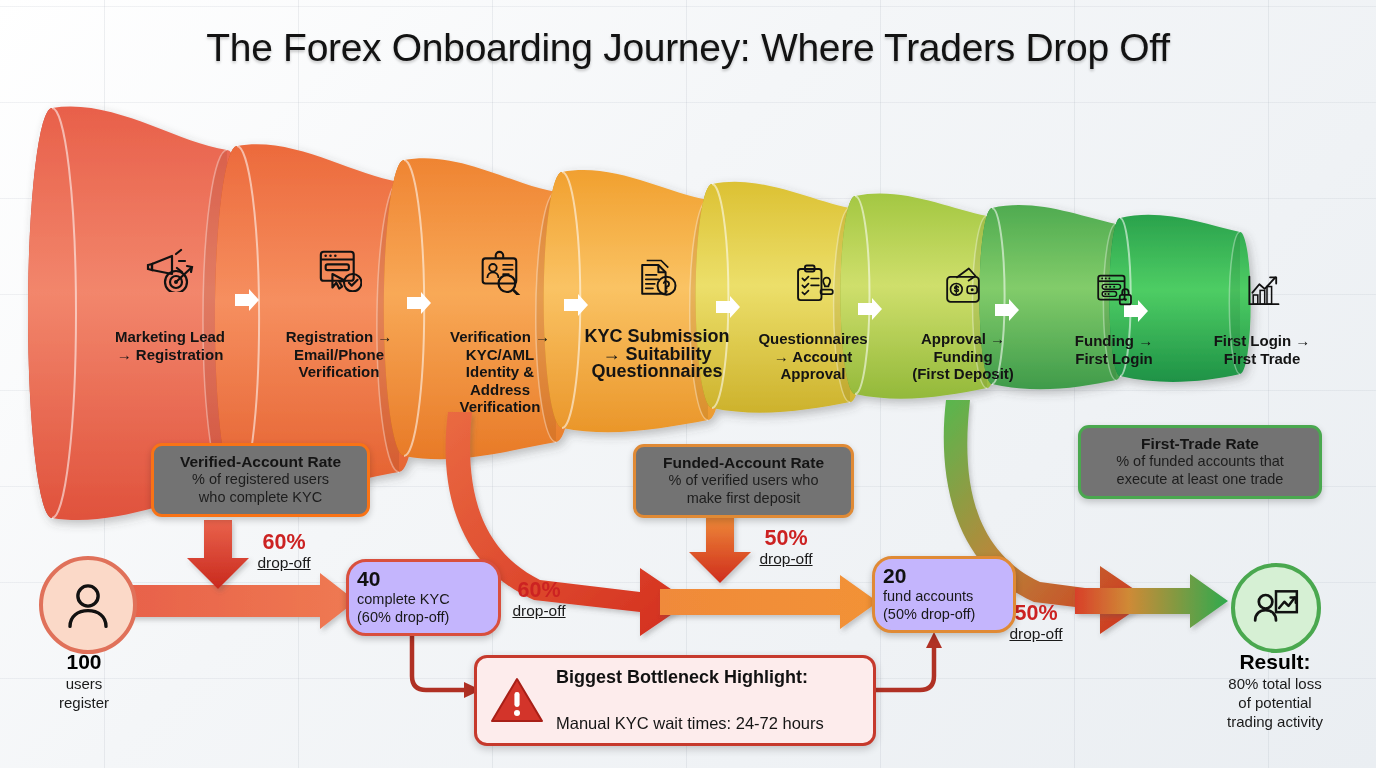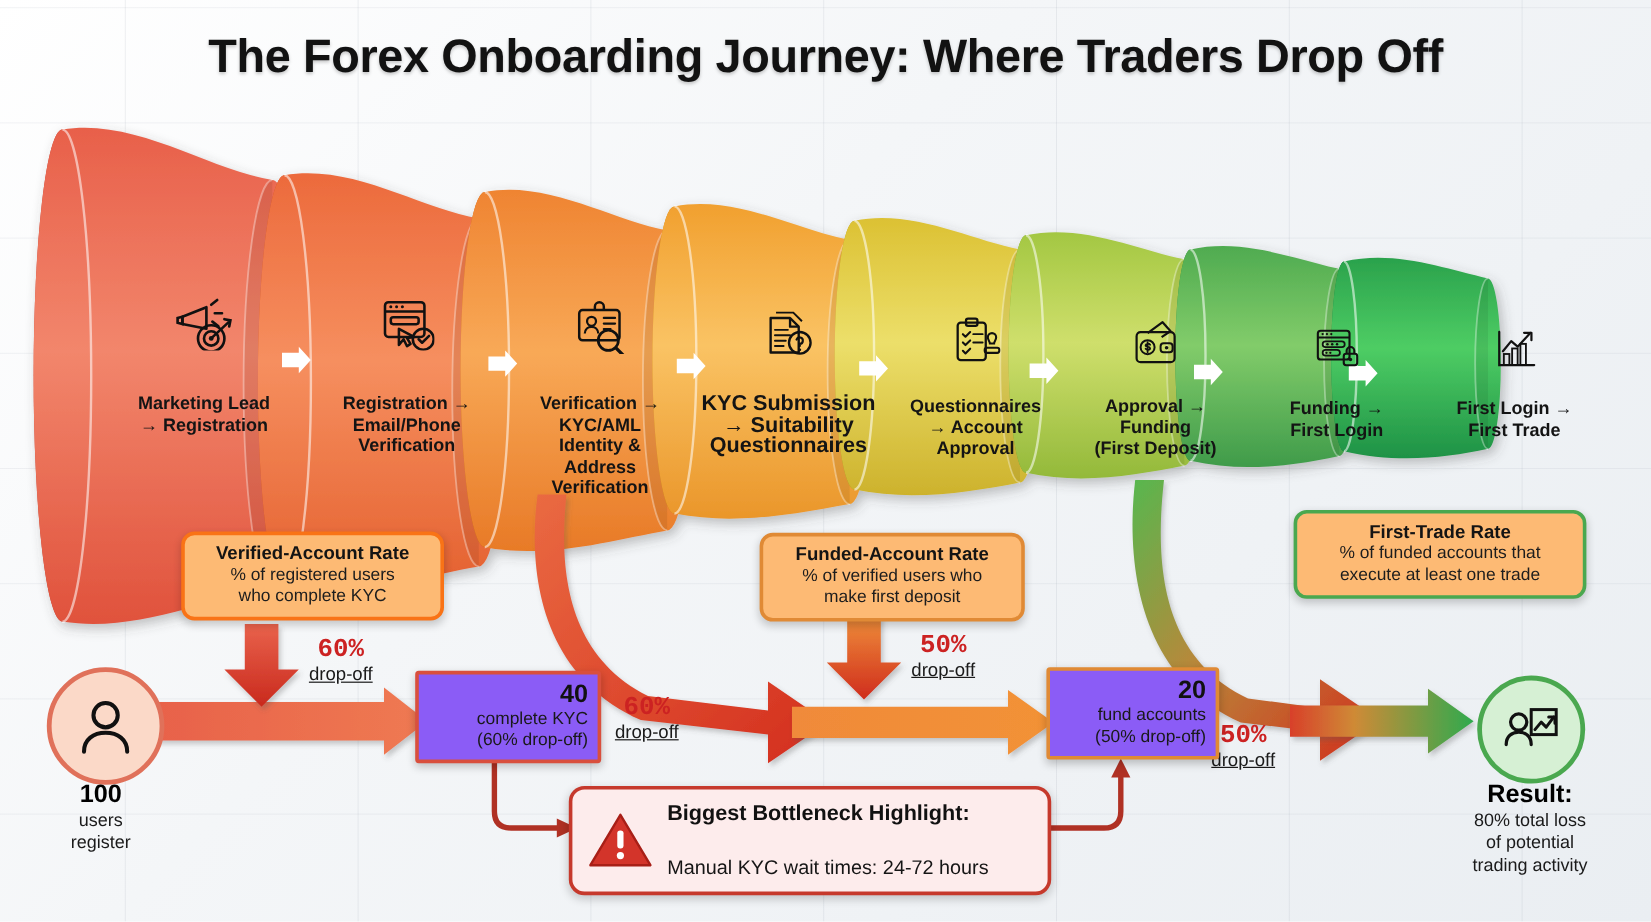--- a/index.html
+++ b/index.html
@@ -10,42 +10,42 @@
     position:relative;
   }
   #grid{position:absolute;inset:0;
     background-image:
       linear-gradient(to right,rgba(150,160,172,.16) 1px,transparent 1px),
       linear-gradient(to bottom,rgba(150,160,172,.13) 1px,transparent 1px);
     background-size:194px 96px;
     background-position:104px 102px;
     pointer-events:none;}
   #title{position:absolute;top:26px;left:0;width:100%;text-align:center;
-    font-size:39px;font-weight:bold;color:#121212;letter-spacing:-.3px;
+    font-size:39px;font-weight:normal;color:#121212;letter-spacing:-.3px;
     text-shadow:0 2px 3px rgba(0,0,0,.22);}
   svg.layer{position:absolute;left:0;top:0;width:1376px;height:768px;overflow:visible;}
   #funnel-layer{z-index:2}
   #arrow-layer{z-index:3}
   .stage-label{position:absolute;text-align:center;font-weight:bold;color:#141414;
     font-size:15px;line-height:17.5px;z-index:6;pointer-events:none;}
   .stage-icon{position:absolute;z-index:6;}
-  .callout{position:absolute;background:#fdba74;border-radius:11px;
+  .callout{position:absolute;background:#737373;border-radius:11px;
     text-align:center;z-index:7;box-shadow:0 3px 7px rgba(0,0,0,.2);
     padding:7px 9px 8px;}
   .callout .ttl{font-size:15.5px;font-weight:bold;color:#141414;line-height:18px;}
   .callout .sub{font-size:14.5px;color:#1d1d1d;line-height:17.5px;}
   .c-red{border:3px solid #f97316}
   .c-org{border:3px solid #e08a35}
   .c-grn{border:3px solid #4aa84f}
-  .nodebox{position:absolute;background:#8b5cf6;border-radius:3px;text-align:right;
+  .nodebox{position:absolute;background:#c4b5fd;border-radius:20px;text-align:left;
     z-index:7;box-shadow:0 3px 7px rgba(0,0,0,.22);padding:5px 8px 7px;}
   .nodebox .num{font-size:21px;font-weight:bold;color:#111;line-height:24px;}
   .nodebox .ln{font-size:14.5px;color:#191919;line-height:17.5px;}
   .pct{position:absolute;text-align:center;z-index:7;pointer-events:none;}
-  .pct .p{font-size:21.5px;font-weight:bold;color:#cc2222;line-height:24px;font-family:Liberation Mono, monospace;}
+  .pct .p{font-size:21.5px;font-weight:bold;color:#cc2222;line-height:24px;}
   .pct .d{font-size:15.5px;color:#1a1a1a;line-height:18px;text-decoration:underline;}
   .endcap{position:absolute;text-align:center;z-index:7;}
   .endcap .big{font-size:21px;font-weight:bold;color:#000000;line-height:24px;}
   .endcap .sm{font-size:15px;color:#1a1a1a;line-height:19px;}
   #bottleneck{position:absolute;background:#fdecec;border:3px solid #c6392c;
     border-radius:13px;z-index:8;display:flex;align-items:center;gap:11px;
     padding:8px 14px 9px 12px;box-shadow:0 3px 8px rgba(0,0,0,.2);}
   #bottleneck .bt{font-size:18px;font-weight:bold;color:#111;line-height:22px;}
   #bottleneck .bl{font-size:16.5px;color:#151515;line-height:21px;margin-top:25px;}
   .circle-node{position:absolute;border-radius:50%;z-index:7;

